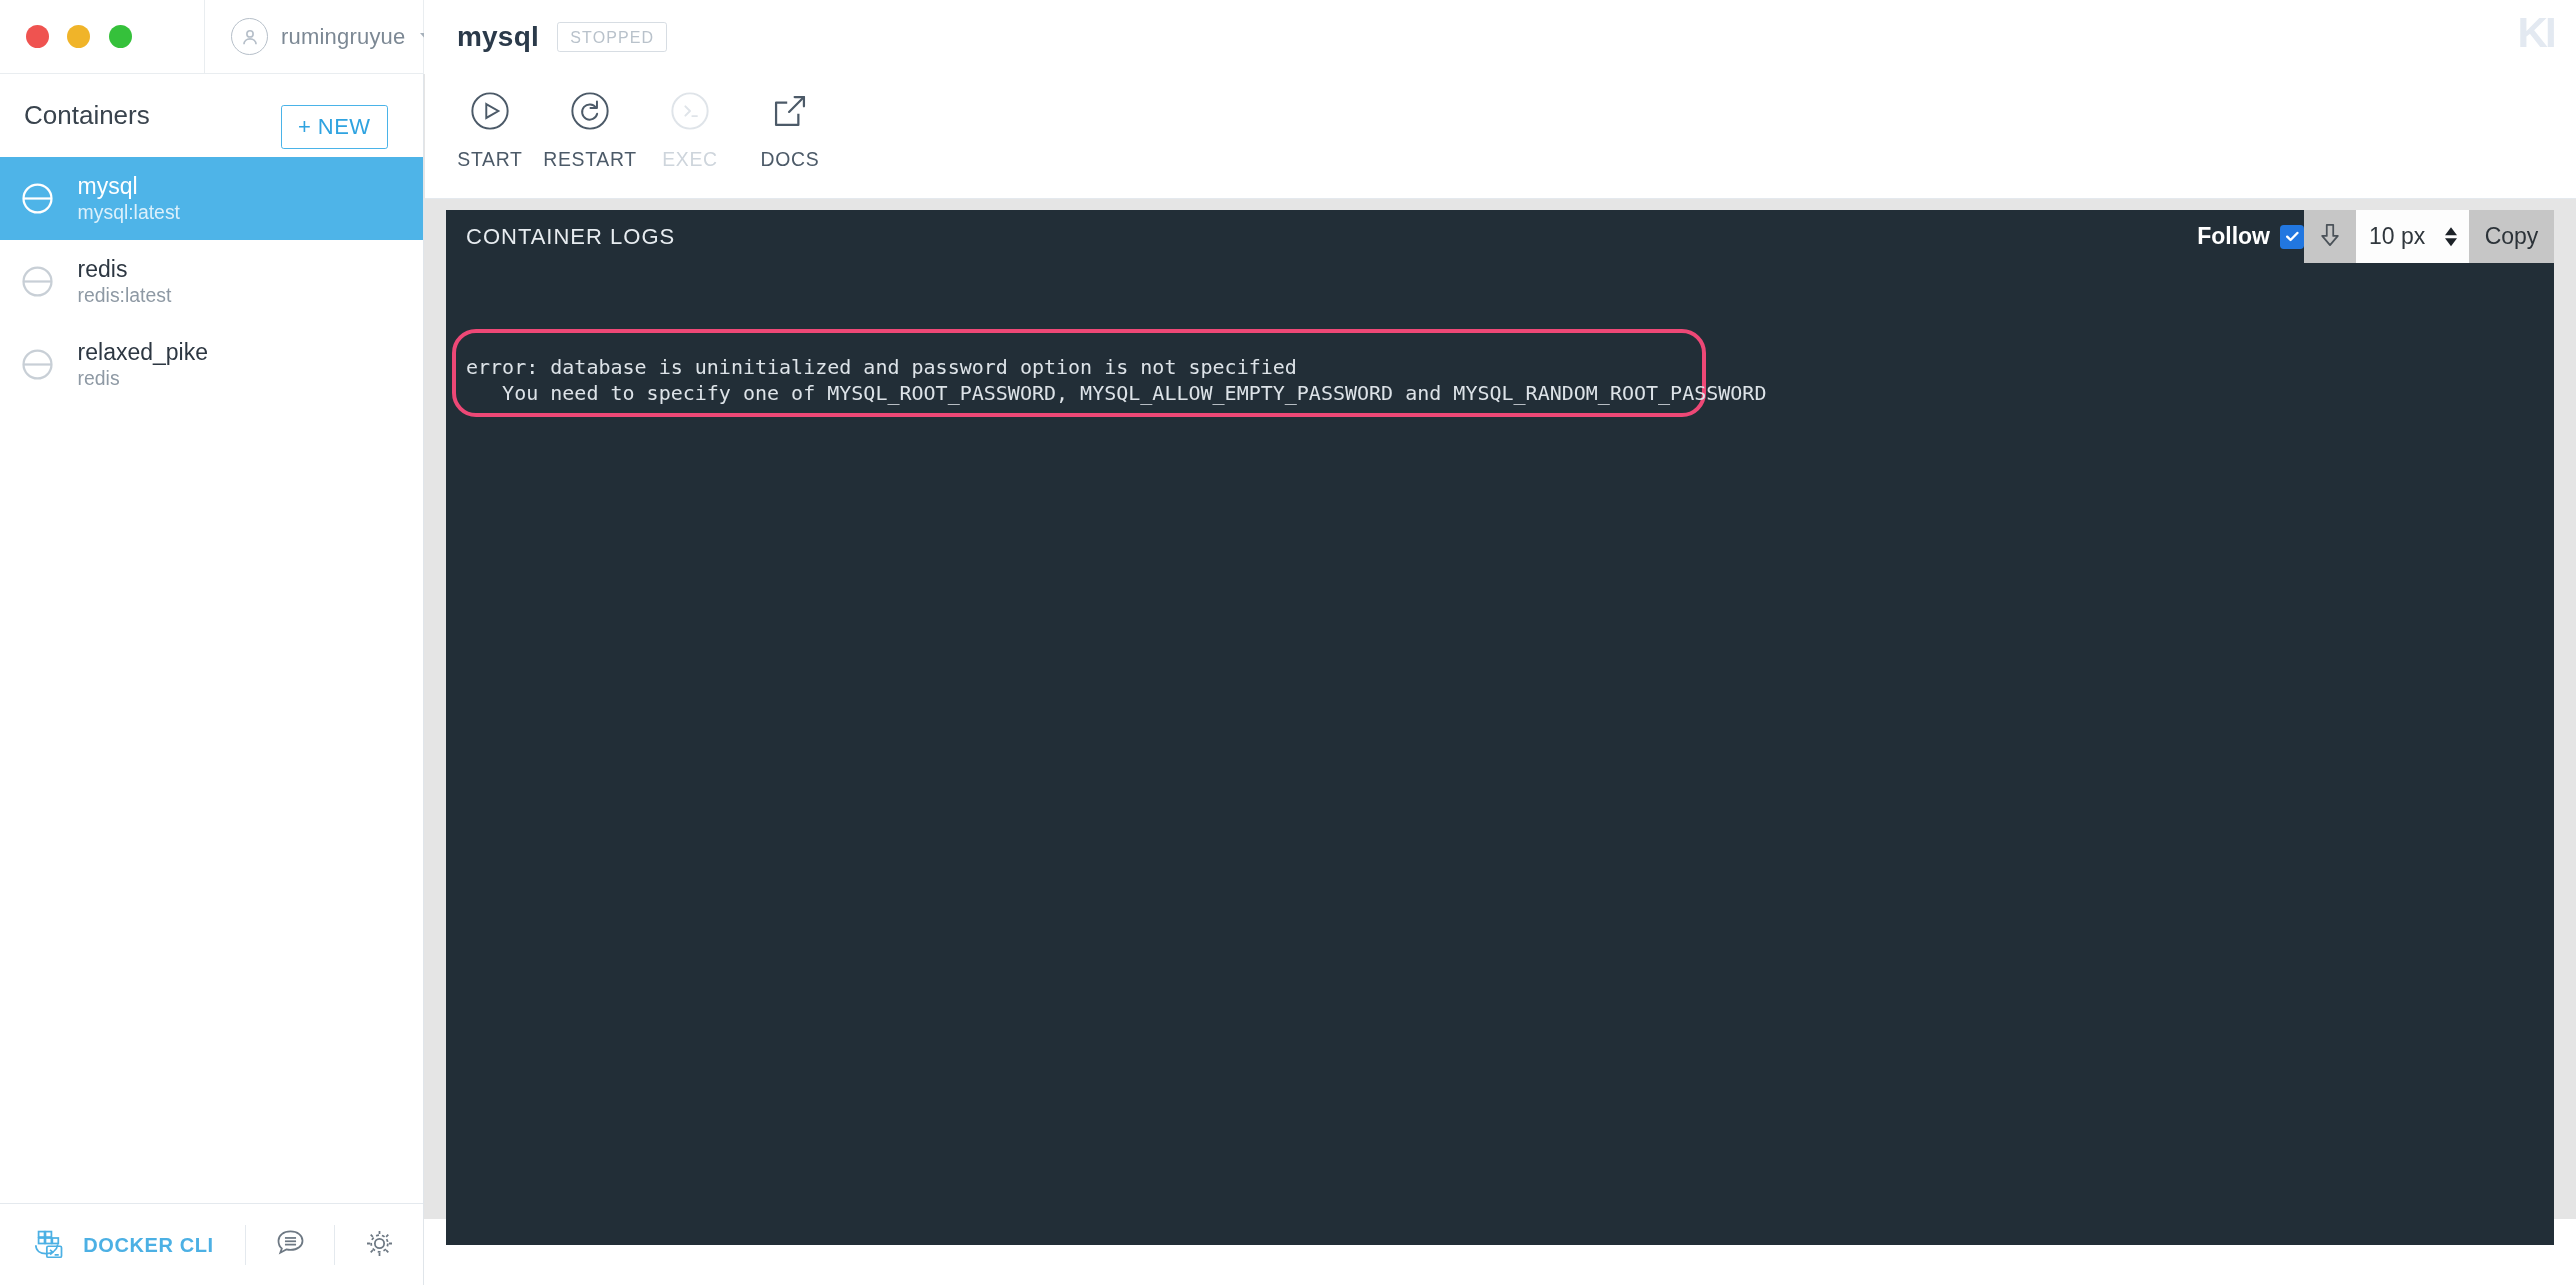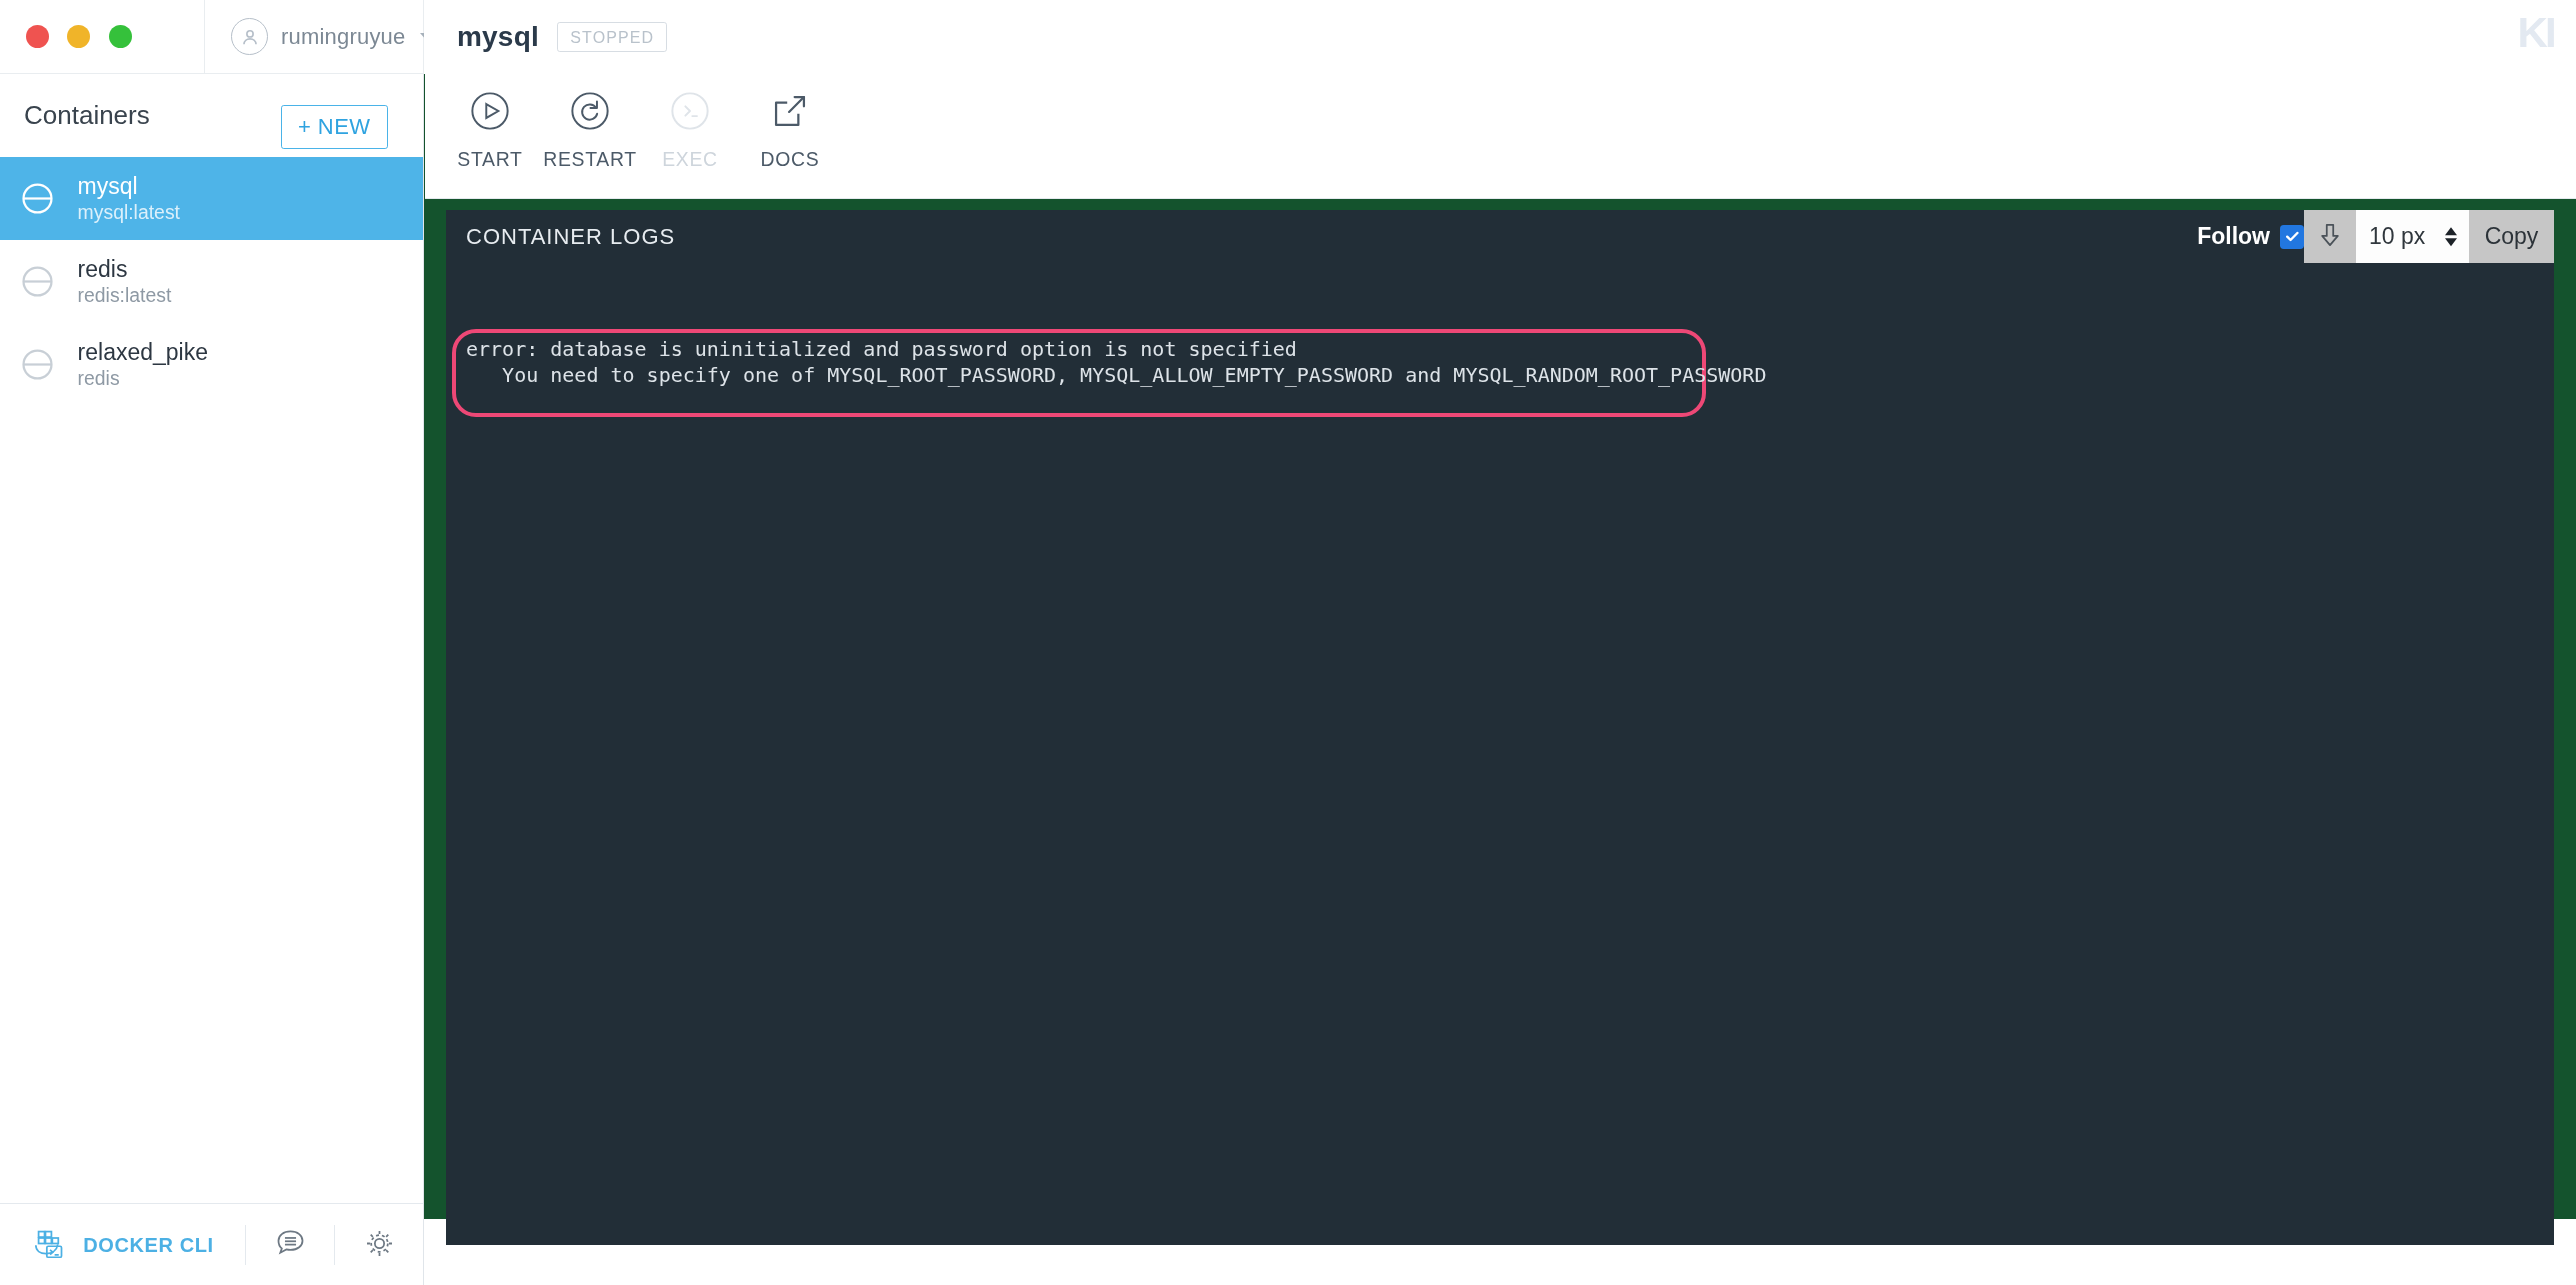--- a/index.html
+++ b/index.html
@@ -5,21 +5,21 @@
   * { box-sizing: border-box; margin: 0; padding: 0; }
   html, body {
     width: 2576px; height: 1286px;
     background: #ffffff;
     font-family: "Liberation Sans", sans-serif;
     overflow: hidden;
   }
   .app {
     position: relative;
     width: 2576px; height: 1219px;
-    background: #14532d;
+    background: #e5e5e5;
     display: flex;
     flex-direction: column;
   }
 
   
   .topstrip {
     position: absolute; top: 0; left: 0;
     width: 2576px; height: 74px;
     display: flex;
     z-index: 5;
@@ -265,21 +265,21 @@
   }
   .log-highlight {
     position: absolute;
     left: 5.5px; top: 66px;
     width: 1254px; height: 88px;
     border: 4.6px solid #ee4876;
     border-radius: 24px;
   }
   .log-lines {
     position: absolute;
-    left: 20px; top: 73px;
+    left: 20px; top: 91px;
     font-family: "DejaVu Sans Mono", monospace;
     font-size: 20px;
     line-height: 26px;
     color: #dde3e8;
     white-space: pre;
     letter-spacing: 0px;
   }
 </style>
 </head>
 <body>

